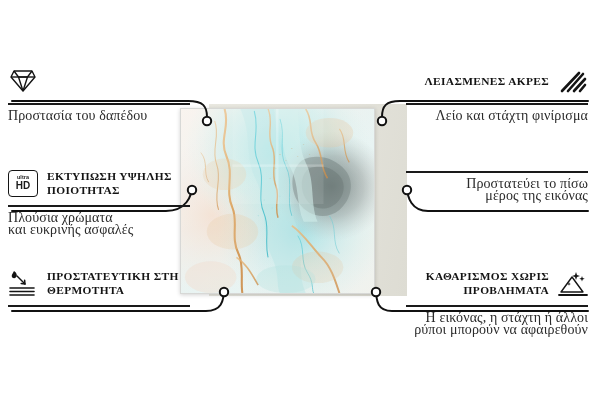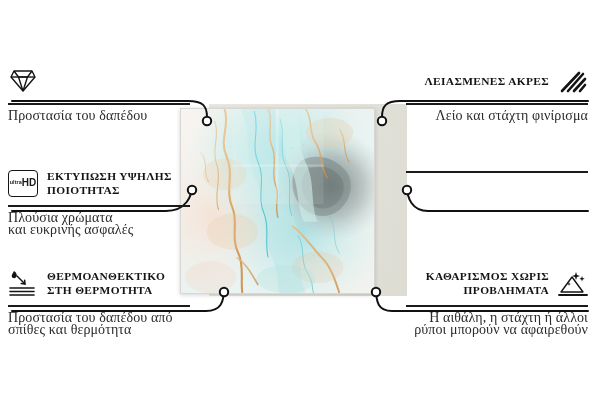--- a/index.html
+++ b/index.html
@@ -119,21 +119,21 @@
   .row2 { top: 166px; }
   .row3 { top: 266px; }
 
   
   .hd-badge {
     width: 28px;
     height: 25px;
     border: 1.6px solid #141414;
     border-radius: 4px;
     display: flex;
-    flex-direction: row;
+    flex-direction: column;
     align-items: center;
     justify-content: center;
     line-height: 1;
   }
   .hd-badge .hd-ultra {
     font-family: "Liberation Sans", sans-serif;
     font-size: 5.4px;
     font-weight: 700;
     letter-spacing: 0.1px;
   }
@@ -321,27 +321,23 @@
       <span class="feat-icon">
         <svg width="30" height="28" viewBox="0 0 30 28" fill="none" stroke="#141414" stroke-width="1.4" stroke-linecap="round" stroke-linejoin="round">
           <path d="M6,2 C9,4 9.5,6.5 8,8.2 C6.6,9.8 4.2,9.2 3.8,7.4 C3.4,5.5 5,4.4 6,2 Z" fill="#141414" stroke="none"></path>
           <path d="M9,7 L17,15" stroke-width="1.5"></path>
           <path d="M17,15 L13.2,14.6 M17,15 L16.6,11.2" stroke-width="1.5"></path>
           <path d="M2,19 H26" stroke-width="1.6"></path>
           <path d="M2,22.5 H26" stroke-width="1.6"></path>
           <path d="M2,26 H26" stroke-width="1.6"></path>
         </svg>
       </span>
-      <span class="feat-title">ΘΕΡΜΟΑΝΘΕΚΤΙΚΟ ΣΤΗ ΘΕΡΜΟΤΗΤΑ</span>
-    </div>
-    <div class="feat-rule"></div>
-    <div class="feat-desc">
-      <span>Προστασία του δαπέδου από</span><br>
-      <span>σπίθες και θερμότητα</span>
-    </div>
+      <span class="feat-title">ΠΡΟΣΤΑΤΕΥΤΙΚΗ ΣΤΗ ΘΕΡΜΟΤΗΤΑ</span>
+    </div>
+    <div class="feat-rule"></div>
   </div>
 
   <div class="feature right row1">
     <div class="feat-head">
       <span class="feat-icon">
         <svg width="28" height="26" viewBox="0 0 28 26" fill="none" stroke="#141414" stroke-width="2.6" stroke-linecap="round">
           <path d="M3,23 L20,5"></path>
           <path d="M9,23 L24,6"></path>
           <path d="M15,23 L26,11"></path>
           <path d="M21,23 L26,17"></path>
@@ -350,35 +346,39 @@
       <span class="feat-title">ΛΕΙΑΣΜΕΝΕΣ ΑΚΡΕΣ</span>
     </div>
     <div class="feat-rule"></div>
     <div class="feat-desc">
       <span>Λείο και στάχτη φινίρισμα</span>
     </div>
   </div>
 
   <div class="feature right row2">
     <div class="feat-rule"></div>
+    <div class="feat-desc">
+      <span>Προστατεύει το πίσω</span><br>
+      <span>μέρος της εικόνας</span>
+    </div>
   </div>
 
   <div class="feature right row3">
     <div class="feat-head">
       <span class="feat-icon">
         <svg width="30" height="28" viewBox="0 0 30 28" fill="none" stroke="#141414" stroke-width="1.4" stroke-linecap="round" stroke-linejoin="round">
           <path d="M3,23 L14,8 L25,23 Z"></path>
           <path d="M1,26 H29" stroke-width="1.8"></path>
           <path d="M18,3 L19,6 L22,7 L19,8 L18,11 L17,8 L14,7 L17,6 Z" fill="#141414" stroke="none"></path>
           <path d="M24,7 L24.7,9 L26.7,9.7 L24.7,10.4 L24,12.4 L23.3,10.4 L21.3,9.7 L23.3,9 Z" fill="#141414" stroke="none"></path>
           <path d="M11,13 L11.5,14.4 L12.9,14.9 L11.5,15.4 L11,16.8 L10.5,15.4 L9.1,14.9 L10.5,14.4 Z" fill="#141414" stroke="none"></path>
         </svg>
       </span>
       <span class="feat-title">ΚΑΘΑΡΙΣΜΟΣ ΧΩΡΙΣ ΠΡΟΒΛΗΜΑΤΑ</span>
     </div>
     <div class="feat-rule"></div>
     <div class="feat-desc">
-      <span>Η αιθάλη, η στάχτη ή άλλοι</span><br>
+      <span>Η εικόνας, η στάχτη ή άλλοι</span><br>
       <span>ρύποι μπορούν να αφαιρεθούν</span>
     </div>
   </div>
 
 </div>
 
 </body></html>

